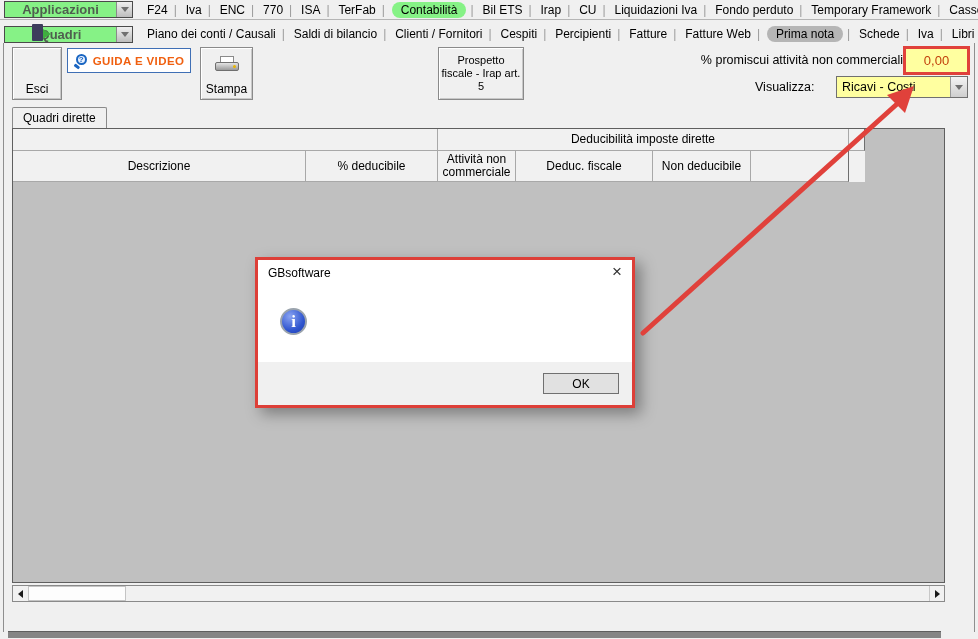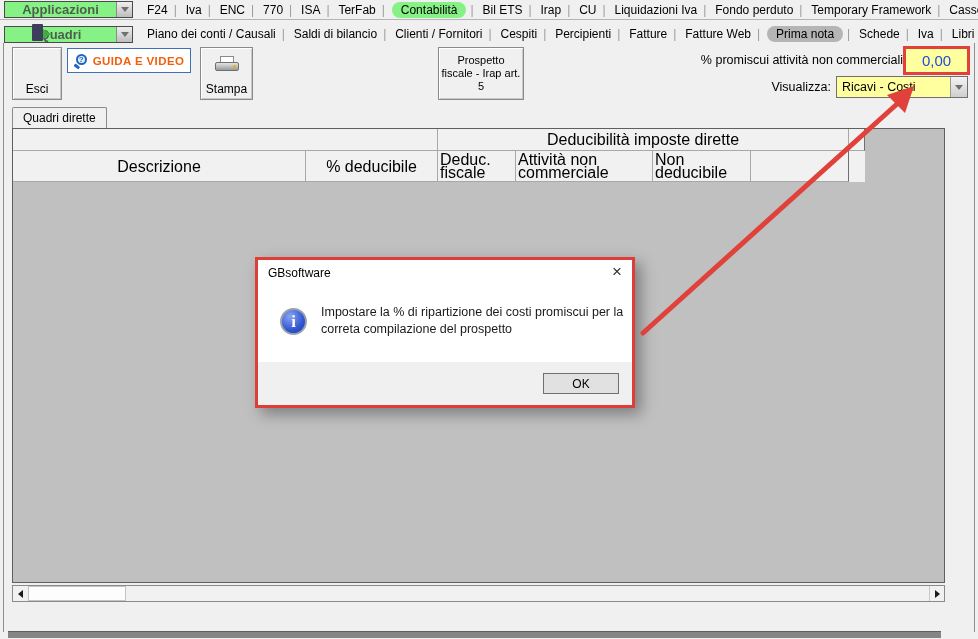--- a/index.html
+++ b/index.html
@@ -40,33 +40,33 @@
   .printer .led { position:absolute; right:3px; top:9px; width:3px; height:3px; background:#e8b400; border-radius:50%; }
   
   #guida-btn { position:absolute; left:67px; top:5px; width:124px; height:25px; background:#fff; border:1px solid #3f6fb5; display:flex; align-items:center; justify-content:center; gap:5px; cursor:default; }
   #guida-btn .gtext { color:#f06010; font-weight:bold; font-size:11.5px; letter-spacing:.4px; }
   .lens { position:relative; width:14px; height:14px; flex:none; }
   .lens .ring { position:absolute; left:2px; top:0; width:11px; height:11px; border:2px solid #1a66c2; border-radius:50%; background:#eaf2ff; font-size:8px; font-weight:bold; color:#1a66c2; display:flex; align-items:center; justify-content:center; }
   .lens .handle { position:absolute; left:0; bottom:0; width:6px; height:2.5px; background:#1a66c2; transform:rotate(38deg); border-radius:1px; }
   
   #promiscui-label { position:absolute; right:75px; top:10px; width:400px; text-align:right; font-size:12.5px; }
   #promiscui-box { position:absolute; left:903px; top:3px; width:67px; height:29px; border:3px solid #e0413b; background:#ffffa0; display:flex; align-items:center; justify-content:center; }
-  #promiscui-box .val { color:#1d4ed8; font-size:15px; }
-  #visualizza-label { position:absolute; left:755px; top:37px; width:76px; text-align:right; font-size:12.5px; }
+  #promiscui-box .val { color:#c2410c; font-size:13px; }
+  #visualizza-label { position:absolute; left:755px; top:37px; width:76px; font-size:12.5px; }
   #visualizza-select { position:absolute; left:836px; top:33px; width:132px; height:22px; background:#ffffa0; border:1px solid #707070; display:flex; align-items:center; }
   #visualizza-select .sval { flex:1; padding-left:5px; font-size:12.5px; }
   #visualizza-select .selbtn { width:17px; height:100%; background:linear-gradient(#f4f4f4,#cfcfcf); border-left:1px solid #9a9a9a; display:flex; align-items:center; justify-content:center; }
 
   
   #riprese-tab { position:absolute; left:12px; top:107px; height:21px; padding:3px 10px 0 10px; background:#f0f0f0; border:1px solid #8a8a8a; border-bottom:none; border-radius:2px 2px 0 0; font-size:12px; }
 
   
   #table-area { position:absolute; left:12px; top:128px; width:933px; height:455px; background:#c0c0c0; border:1px solid #5f5f5f; }
   #thead { position:absolute; left:0; top:0; display:grid; grid-template-columns:293px 132px 78px 137px 98px 98px 16px; grid-template-rows:22px 31px; background:#f1f1f1; }
-  #thead .cell { border-right:1px solid #a8a8a8; border-bottom:1px solid #a8a8a8; display:flex; align-items:center; justify-content:center; text-align:left; font-size:16px; line-height:13px; padding:1px 2px; background:#f1f1f1; }
+  #thead .cell { border-right:1px solid #a8a8a8; border-bottom:1px solid #a8a8a8; display:flex; align-items:center; justify-content:center; text-align:center; font-size:12px; line-height:13px; padding:1px 2px; background:#f1f1f1; }
   #thead .span2 { grid-column:1 / span 2; }
   #thead .span4 { grid-column:3 / span 4; }
   #thead .filler { border-right:1px solid #6f6f6f; }
   
   #hscroll { position:absolute; left:12px; top:585px; width:933px; height:17px; background:#f1f1f1; border:1px solid #8a8a8a; display:flex; align-items:stretch; }
   .sbtn { width:15px; flex:none; display:flex; align-items:center; justify-content:center; background:#f1f1f1; }
   .sbtn.left i { width:0; height:0; border-top:4px solid transparent; border-bottom:4px solid transparent; border-right:5px solid #1a1a1a; }
   .sbtn.right { margin-left:auto; border-left:1px solid #c8c8c8; }
   .sbtn.right i { width:0; height:0; border-top:4px solid transparent; border-bottom:4px solid transparent; border-left:5px solid #1a1a1a; }
   #hthumb { width:98px; flex:none; background:#fdfdfd; border:1px solid #c4c4c4; }
@@ -186,22 +186,22 @@
 
   <div id="riprese-tab">Quadri dirette</div>
 
   <div id="table-area">
     <div id="thead">
       <div class="cell span2"></div>
       <div class="cell span4">Deducibilità imposte dirette</div>
       <div class="cell filler"></div>
       <div class="cell">Descrizione</div>
       <div class="cell">% deducibile</div>
+      <div class="cell">Attività non commerciale</div>
       <div class="cell">Deduc. fiscale</div>
-      <div class="cell">Attività non commerciale</div>
       <div class="cell">Non deducibile</div>
       <div class="cell filler"></div>
     </div>
   </div>
 
   <div id="hscroll">
     <div class="sbtn left">
         <i></i>
       </div>
     <div id="hthumb"></div>
@@ -214,21 +214,20 @@
   <div class="vborder left"></div>
   <div class="vborder right"></div>
 
   <div id="dialog">
     <div class="titlebar">
       <span>GBsoftware</span>
       <span id="dialog-close">×</span>
     </div>
     <div class="bodyarea">
       <div id="info-icon">i</div>
-      <div id="dialog-msg">Impostare la % di ripartizione dei costi promiscui per la correta compilazione del prospetto</div>
     </div>
     <div class="footer">
       <button id="ok-btn">OK</button>
     </div>
   </div>
 
   <svg id="arrow-overlay" viewBox="0 0 978 639">
     <line x1="643" y1="333" x2="897" y2="104" stroke="#e0413b" stroke-width="5" stroke-linecap="round"></line>
     <polygon points="914,86 905,113 887,95" fill="#e0413b"></polygon>
   </svg>

